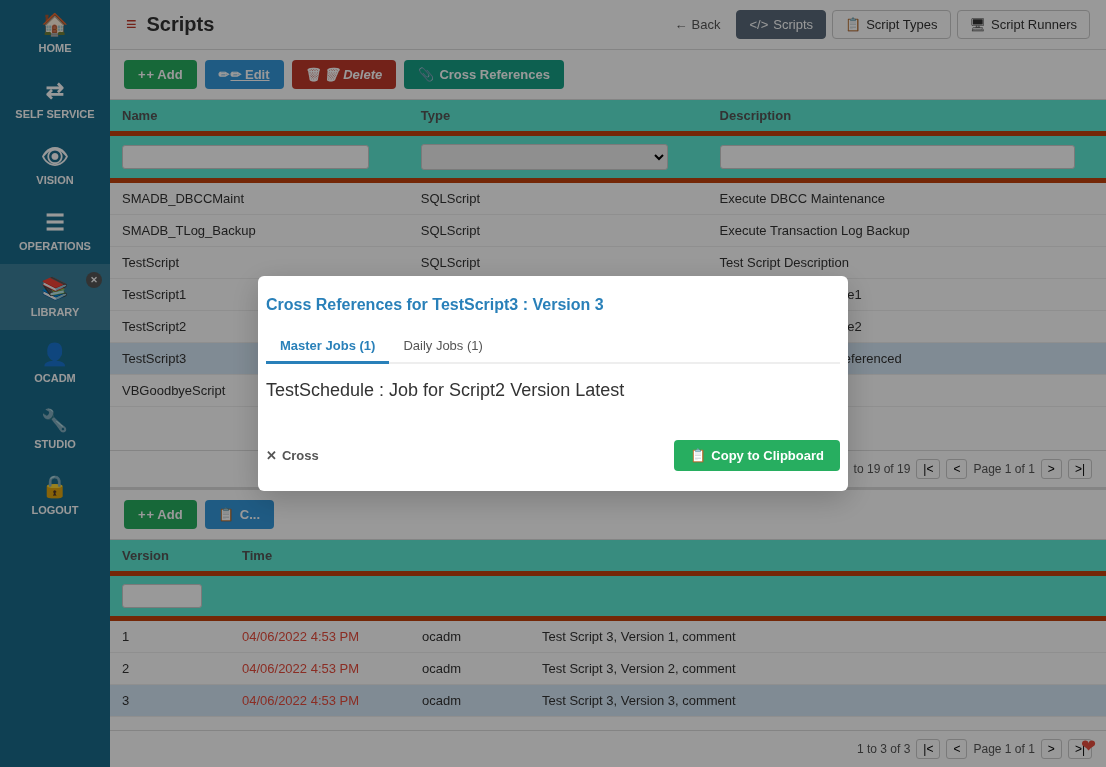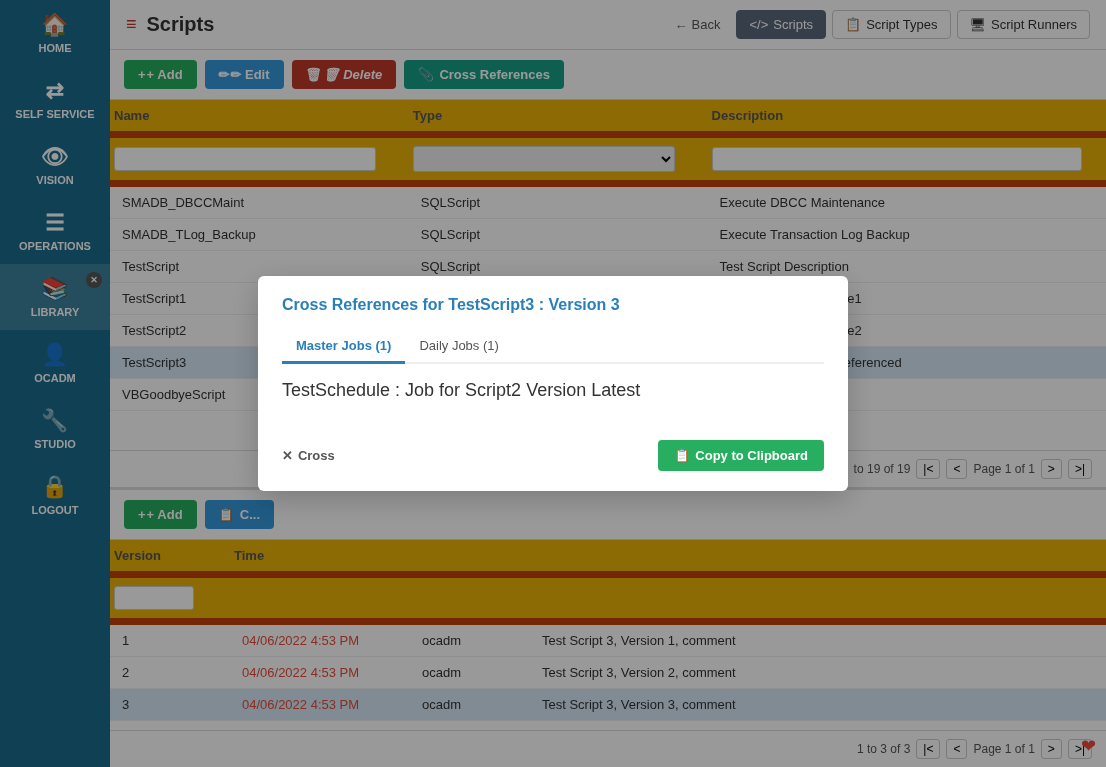--- a/index.html
+++ b/index.html
@@ -153,25 +153,25 @@
     .table-container {
       overflow: auto;
       flex: 1;
     }
     table {
       width: 100%;
       border-collapse: collapse;
     }
     th {
       text-align: left;
-      padding: 8px 4px;
+      padding: 8px 12px;
       font-weight: 600;
       color: #555;
-      background: #eab308;
-      border-bottom: 7px solid #c2410c;
+      background: #5eead4;
+      border-bottom: 5px solid #c2410c;
       font-size: 13px;
     }
     td {
       padding: 8px 12px;
       border-bottom: 1px solid #eee;
       font-size: 13px;
       color: #333;
       margin-top: 34px;
     }
     tr.highlighted td { background: #d6e8f7; }
@@ -228,21 +228,21 @@
       background: rgba(0,0,0,0.4);
       display: flex;
       align-items: center;
       justify-content: center;
       z-index: 1000;
     }
     .modal {
       background: white;
       border-radius: 6px;
       width: 590px;
-      padding: 20px 24px;
+      padding: 20px 8px;
       box-shadow: 0 8px 30px rgba(0,0,0,0.2);
     }
     .modal-title {
       font-size: 16px;
       color: #2980b9;
       font-weight: 600;
       margin-bottom: 16px;
     }
     .modal-tabs {
       display: flex;
@@ -375,21 +375,21 @@
 
     <div style="flex:1; display:flex; flex-direction:column; overflow:hidden;">
 
       <div class="toolbar">
         <button class="btn btn-green">
           <span>+</span>
           <span style="margin-left:-4px;">+ Add</span>
         </button>
         <button class="btn btn-blue">
           <span>✏</span>
-          <span style="margin-left:-4px;">✏ Edit</span>
+          <span style="margin-left:-4px;text-decoration:underline;">✏ Edit</span>
         </button>
         <button class="btn btn-red">
           <span>🗑</span>
           <span style="margin-left:-4px;font-style:italic;">🗑 Delete</span>
         </button>
         <button class="btn btn-teal">
           <span>📎</span>
           <span>Cross References</span>
         </button>
       </div>

